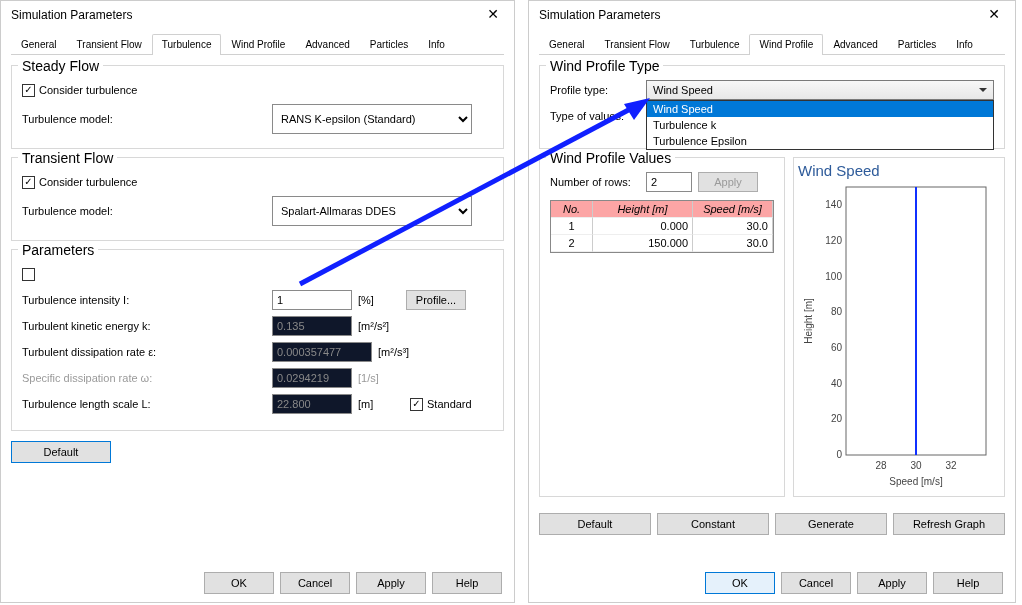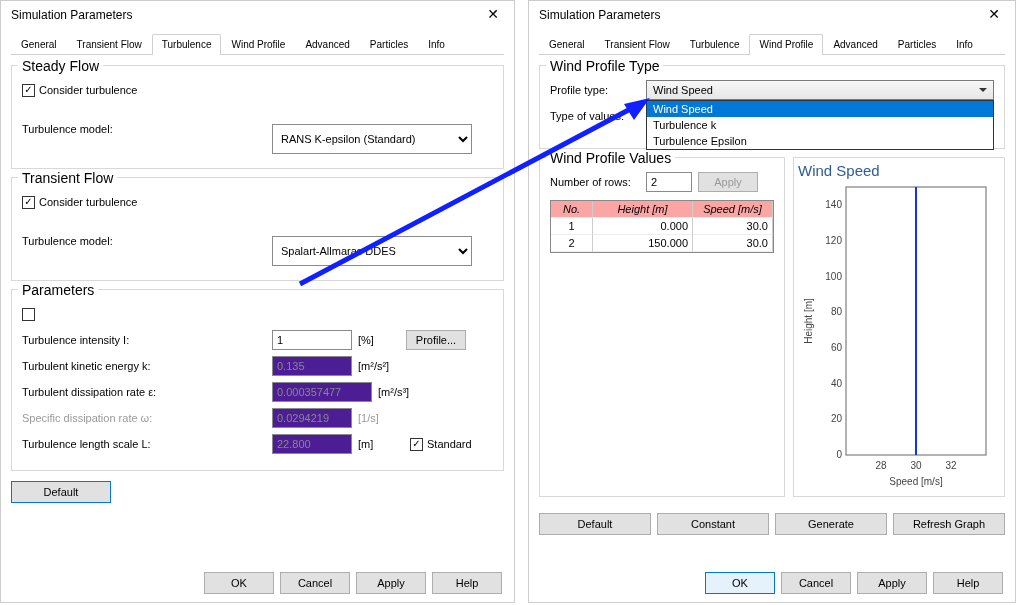--- a/index.html
+++ b/index.html
@@ -17,22 +17,22 @@
   .tab.active { border-color: #d0d0d0; background: #fff; border-top-left-radius: 2px; border-top-right-radius: 2px; }
   .panel { margin: 10px; }
   .group { border: 1px solid #d8d8d8; margin-bottom: 8px; position: relative; padding: 10px 10px 12px 10px; }
   .group > .legend { position: absolute; top: -8px; left: 6px; background: #fff; padding: 0 4px; font-size: 14px; }
   .row { display: flex; align-items: center; min-height: 24px; margin: 2px 0; }
   .lbl { width: 250px; font-size: 11px; }
   .lbl.short { width: 96px; }
   .ck { width: 13px; height: 13px; border: 1px solid #333; margin-right: 4px; display: inline-flex; align-items: center; justify-content: center; font-size: 10px; line-height: 10px; }
   .ck.checked::after { content: "✓"; color: #000; }
   input.text, select.sel, input.num { font: inherit; border: 1px solid #8a8a8a; padding: 2px 4px; background: #fff; height: 20px; }
-  input.text[disabled], input.num[disabled] { color: #888; background: #4c1d95; }
-  select.sel { height: 30px; width: 200px; margin-top: 20px; }
+  input.text[disabled], input.num[disabled] { color: #888; background: #0f172a; }
+  select.sel { height: 30px; width: 200px; }
   .unit { font-size: 11px; margin-left: 6px; width: 48px; }
   .btn { font: inherit; height: 22px; padding: 0 14px; border: 1px solid #adadad; background: #e1e1e1; cursor: default; min-width: 70px; text-align: center; }
   .btn.small { min-width: 60px; height: 20px; padding: 0 8px; }
   .btn.primary { border: 1px solid #0078d7; background: #e5f1fb; }
   .footer { position: absolute; bottom: 8px; right: 12px; display: flex; gap: 6px; }
   .defaultrow { margin-top: 10px; }
   .defaultrow .btn { border: 1px solid #0078d7; }
   .faded { color: #9a9a9a; }
   
   .columns { display: flex; gap: 8px; }

